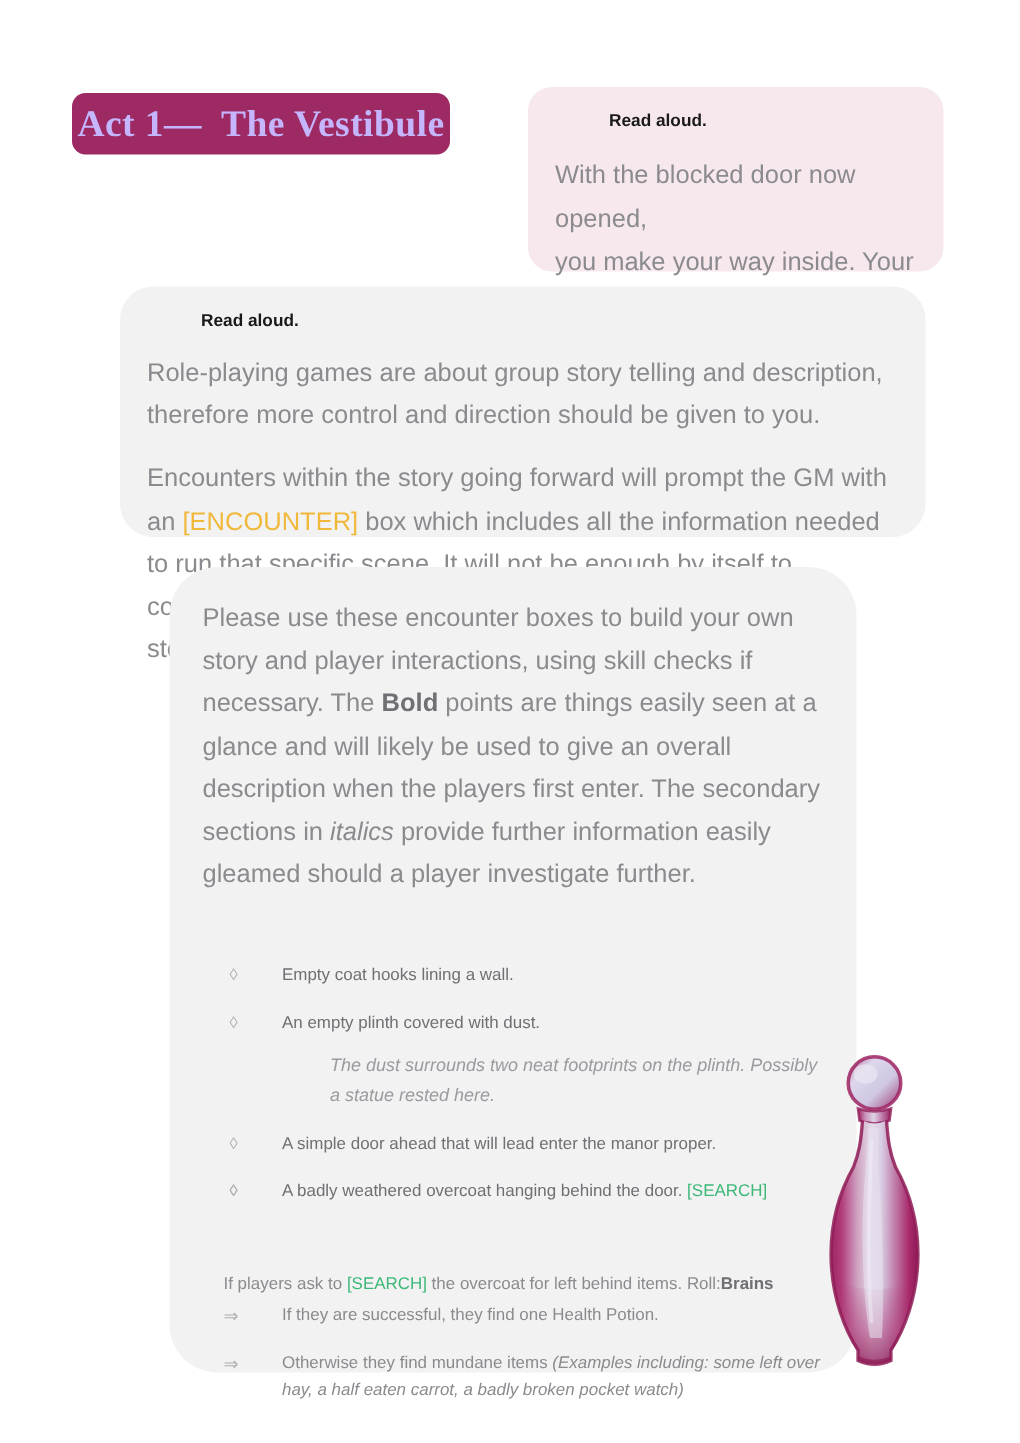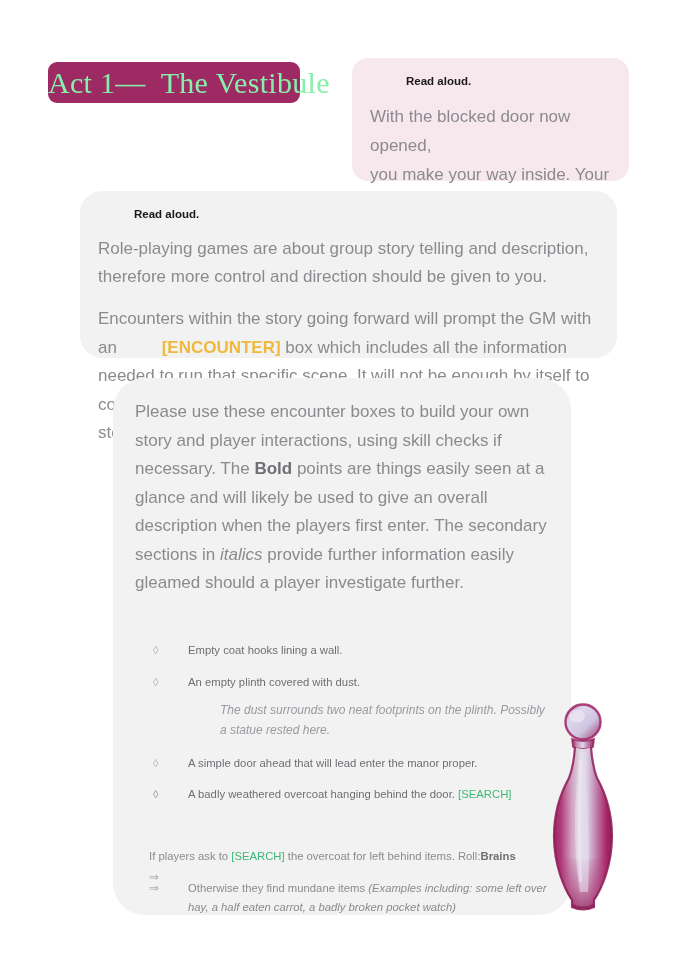--- a/index.html
+++ b/index.html
@@ -26,24 +26,24 @@
     background: #9e2a63;
     border-radius: 9px;
     box-sizing: border-box;
   }
   .act-banner-label {
     position: absolute;
     left: 0; right: 0;
     top: 50%;
     transform: translateY(-50%);
     text-align: center;
-    color: #86efac;
+    color: #c4b5fd;
     font-family: "Liberation Serif", serif;
-    font-size: 30px;
-    font-weight: 400;
+    font-size: 25px;
+    font-weight: 700;
     letter-spacing: 0.3px;
     white-space: pre;
     line-height: 1;
   }
 
   
   .box {
     position: absolute;
     box-sizing: border-box;
   }
@@ -75,22 +75,21 @@
     color: #6f6f74;
     font-weight: bold;
   }
   .body-text i, .ital {
     font-style: italic;
     margin-top: 17px;
   }
 
   .tag-encounter {
     color: #f0b93c;
-    font-weight: 700;
-    margin-left: 40px;
+    font-weight: 400;
   }
   .tag-search {
     color: #3cb878;
     font-weight: 400;
   }
 
   
   #read-aloud-pink {
     left: 352px;
     top: 58px;
@@ -260,20 +259,21 @@
     </li>
 
   </ul>
 
   <div class="spacer-lg"></div>
 
   <p class="search-para"><span>If players ask to </span><span class="tag-search">[SEARCH]</span><span> the overcoat for left behind items. Roll:</span><span class="bold">Brains</span></p>
 
   <div class="arrow-row">
     <span class="arrow-glyph">⇒</span>
+    <span>If they are successful, they find one Health Potion.</span>
   </div>
 
   <div class="arrow-row">
     <span class="arrow-glyph">⇒</span>
     <span>Otherwise they find mundane items </span><span class="ital">(Examples including: some left over hay, a half eaten carrot, a badly broken pocket watch)</span>
   </div>
 
 </div>
 
 <svg id="potion-bottle" viewBox="0 0 70 213">

